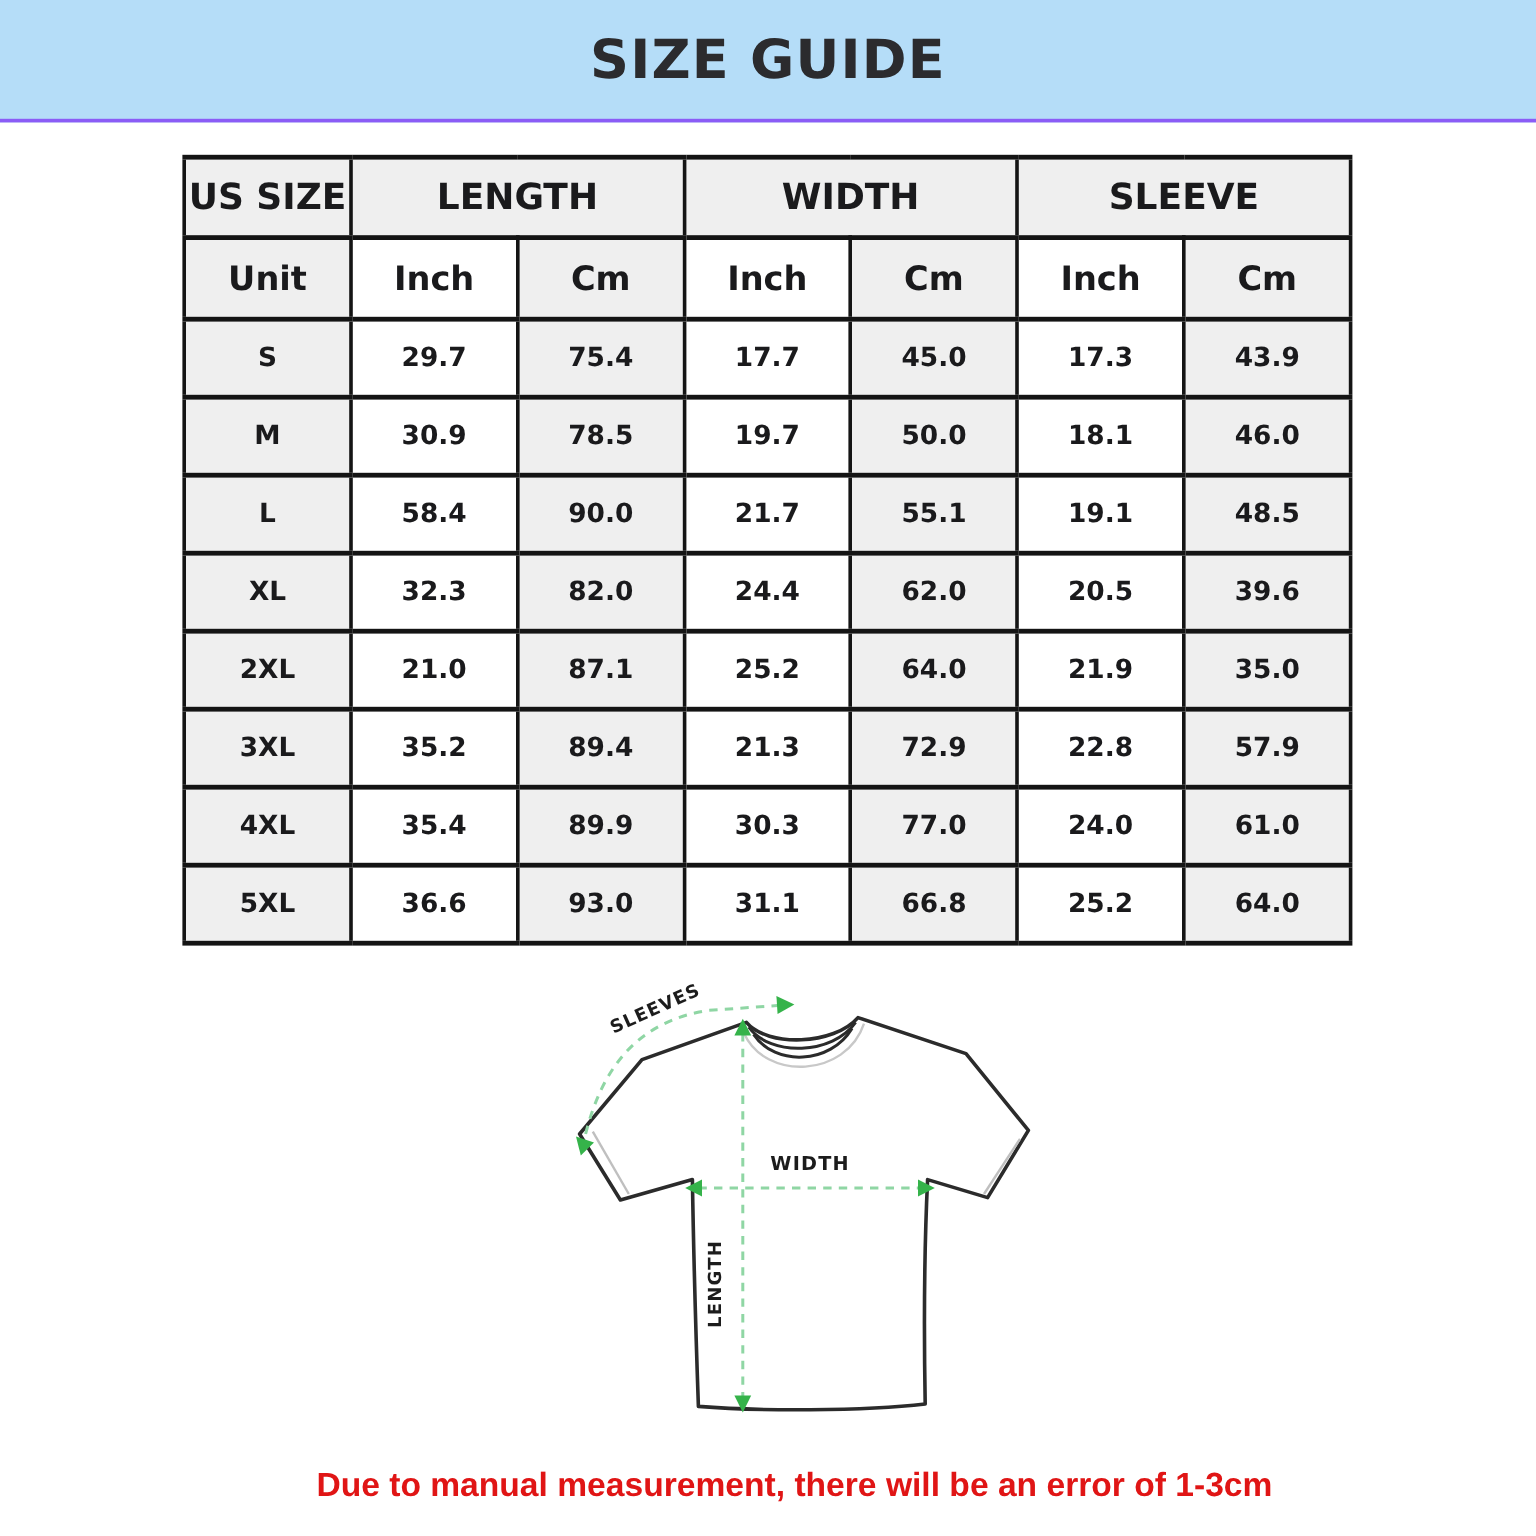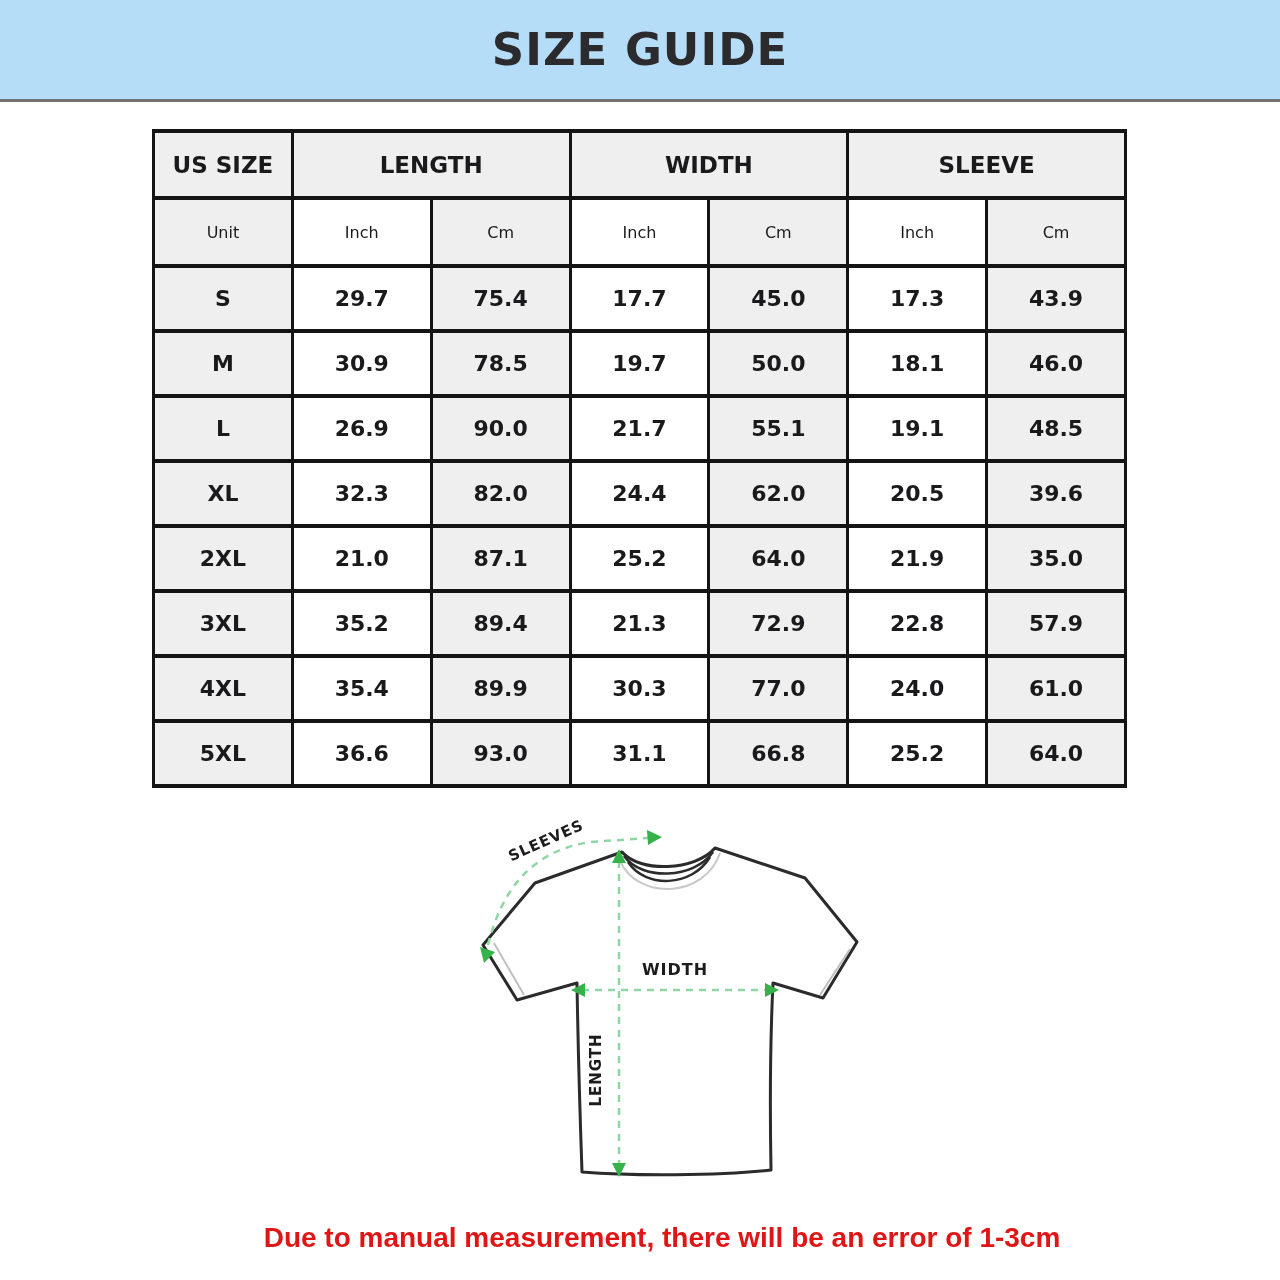--- a/index.html
+++ b/index.html
@@ -4,41 +4,41 @@
 <style>
   html,body { margin:0; padding:0; background:#ffffff; }
   .page {
     position:relative; width:1280px; height:1280px; overflow:hidden;
     background:#ffffff; font-family:"DejaVu Sans", sans-serif; color:#1a1a1c;
   }
 
   
   .banner {
     position:absolute; top:0; left:0; width:1280px; height:99px;
-    background:#b5ddf8; border-bottom:3px solid #737373;
+    background:#b5ddf8; border-bottom:3px solid #8b5cf6;
     display:flex; align-items:center; justify-content:center;
   }
   .banner h1 {
     margin:0; font-size:45px; font-weight:bold; color:#2b2b2e;
     letter-spacing:1px; font-family:"DejaVu Sans", sans-serif;
   }
 
   
   table.size-table {
     position:absolute; left:152px; top:129px; width:975px;
     border-collapse:collapse; table-layout:fixed; text-align:center;
   }
   .size-table th, .size-table td {
     border-left:3px solid #141414; border-right:3px solid #141414;
     border-top:4px solid #141414; border-bottom:4px solid #141414;
     background:#ffffff; padding:0; vertical-align:middle;
   }
   .size-table .shade { background:#efefef; }
-  .size-table tr.groups th { height:63px; font-size:23px; font-weight:bold;text-align:center; }
-  .size-table tr.units  th { height:64px; font-size:16px; font-weight:normal; }
+  .size-table tr.groups th { height:63px; font-size:30px; font-weight:bold;text-align:center; }
+  .size-table tr.units  th { height:64px; font-size:28px; font-weight:bold; }
   .size-table tbody td { height:61px; font-size:22px; font-weight:600; }
   .size-table tbody td.size-col { font-weight:bold; }
 
   
   .shirt-figure { position:absolute; left:470px; top:805px; width:400px; height:400px; margin:0; }
   .shirt-figure svg { display:block; }
   .diag-label { font-family:"DejaVu Sans", sans-serif; font-weight:bold; fill:#1c1c1c; }
 
   
   .note {
@@ -88,21 +88,21 @@
           <td class="shade size-col">M</td>
           <td>30.9</td>
           <td class="shade">78.5</td>
           <td>19.7</td>
           <td class="shade">50.0</td>
           <td>18.1</td>
           <td class="shade">46.0</td>
         </tr>
         <tr>
           <td class="shade size-col">L</td>
-          <td>26.9</td>
+          <td>58.4</td>
           <td class="shade">90.0</td>
           <td>21.7</td>
           <td class="shade">55.1</td>
           <td>19.1</td>
           <td class="shade">48.5</td>
         </tr>
         <tr>
           <td class="shade size-col">XL</td>
           <td>32.3</td>
           <td class="shade">82.0</td>

